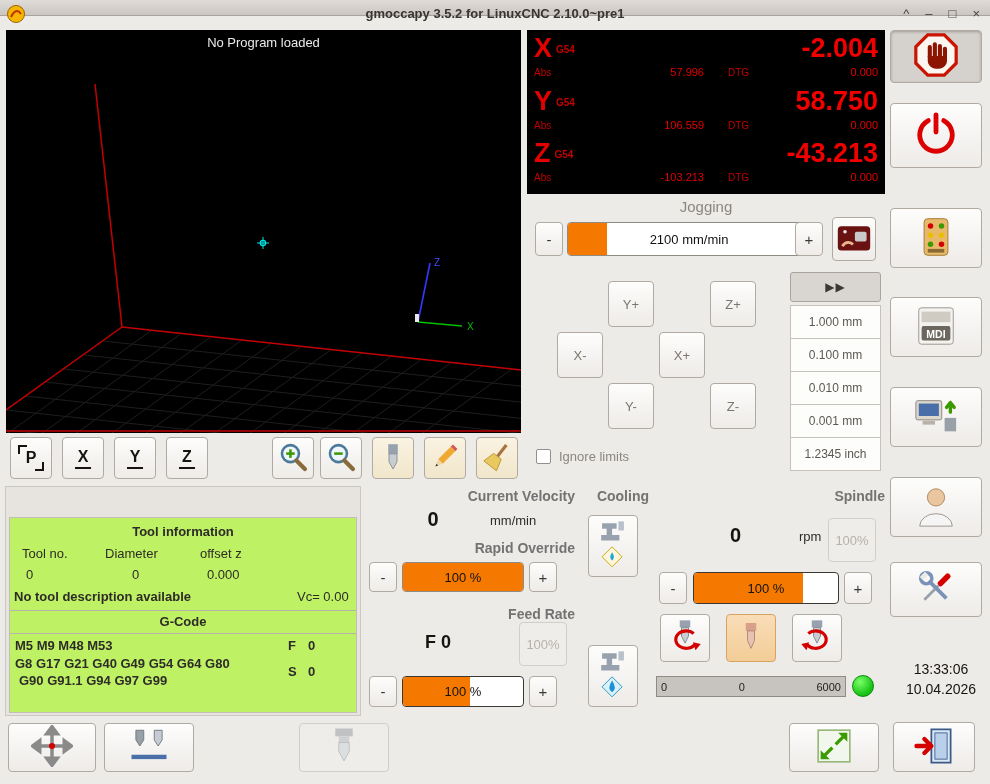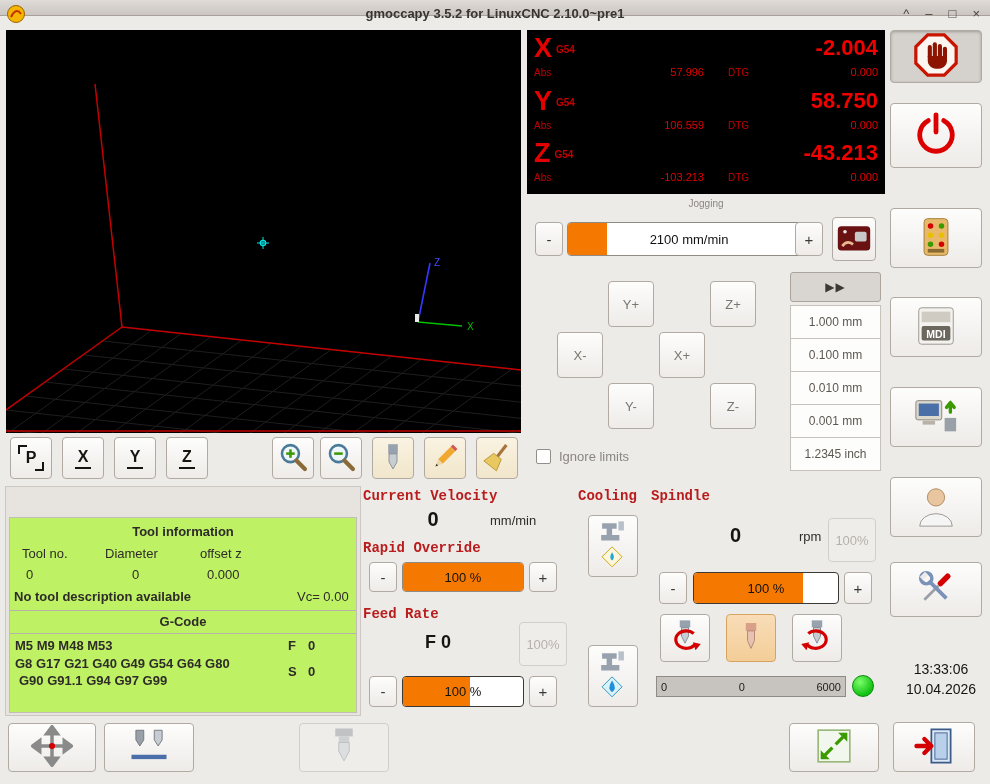--- a/index.html
+++ b/index.html
@@ -40,40 +40,40 @@
   .btn.warm  { background:linear-gradient(#f9ddb8,#f3cd97); border-color:#d7a45f; }
   .slider {
     position:absolute; background:#fff; border:1px solid #8f8a84; border-radius:4px; overflow:hidden;
   }
   .slider .fill { position:absolute; left:0; top:0; bottom:0; background:#f57900; }
   .slider .slabel {
     position:absolute; left:0; right:0; top:0; bottom:0;
     display:flex; align-items:center; justify-content:center;
     font-size:13px; color:#111; z-index:2;
   }
-  .paneltitle { position:absolute; left:0; right:0; text-align:left; font-weight:bold; font-size:14px; color:#b91c1c;font-family:Liberation Mono, monospace; }
-  .graytitle  { position:absolute; left:0; right:0; text-align:center; font-size:10px; color:#8b867f; }
+  .paneltitle { position:absolute; left:0; right:0; text-align:right; font-weight:bold; font-size:14px; color:#737373; }
+  .graytitle  { position:absolute; left:0; right:0; text-align:center; font-size:15px; color:#8b867f; }
   
   .preview { position:absolute; left:6px; top:30px; width:515px; height:403px; background:#000; }
   .preview-msg { position:absolute; left:0; right:0; top:5px; text-align:center; color:#eaeaea; font-size:13px; }
   
   .view-toolbar { position:absolute; left:6px; top:436px; width:515px; height:46px; }
   .vt-btn { top:1px; width:42px; height:42px; }
   .vt-letter { font-size:16px; font-weight:bold; color:#17140f; border-bottom:2px solid #17140f; padding:0 3px 1px; }
   .p-wrap { position:relative; width:26px; height:26px; display:flex; align-items:center; justify-content:center;
             font-size:16px; font-weight:bold; color:#17140f; }
   .p-wrap::before { content:""; position:absolute; left:0; top:0; width:7px; height:7px; border-left:2px solid #17140f; border-top:2px solid #17140f; }
   .p-wrap::after  { content:""; position:absolute; right:0; bottom:0; width:7px; height:7px; border-right:2px solid #17140f; border-bottom:2px solid #17140f; }
   
   .dro { position:absolute; left:527px; top:30px; width:358px; height:164px; background:#000; padding:3px 7px; }
   .dro-row { height:52.5px; }
   .dro-l1 { display:flex; height:32px; }
   .dro-letter { font-size:27px; font-weight:bold; color:#e30000; line-height:30px; }
   .dro-system { font-size:10px; font-weight:bold; color:#c30000; margin:11px 0 0 4px; }
-  .dro-value  { margin-left:auto; font-size:22px; font-weight:bold; color:#f20000; line-height:30px; }
+  .dro-value  { margin-left:auto; font-size:27px; font-weight:bold; color:#f20000; line-height:30px; }
   .dro-l2 { display:flex; align-items:baseline; font-size:10px; color:#c30000; margin-top:1px; }
   .dro-abs-label { width:48px; }
   .dro-abs-val { width:122px; text-align:right; font-size:11px; color:#e30000; }
   .dro-dtg-label { margin-left:24px; width:28px; }
   .dro-dtg-val { flex:1; text-align:right; font-size:11px; color:#e30000; }
   
   .jog-panel { position:absolute; left:527px; top:196px; width:358px; height:286px; }
   .jp-minus  { left:8px;  top:26px; width:28px; height:34px; font-size:15px; }
   .jp-slider { left:40px; top:26px; width:244px; height:34px; }
   .jp-plus   { left:268px; top:26px; width:28px; height:34px; font-size:15px; }
@@ -175,20 +175,21 @@
       <rect x="409" y="284" width="4" height="8" fill="#e8e8e8"></rect>
       <text x="428" y="236" font-size="10" fill="#4548ff">Z</text>
       <text x="461" y="300" font-size="10" fill="#00c000">X</text>
     </g>
     <g>
       <circle cx="257" cy="213" r="2.6" fill="none" stroke="#00e5e5" stroke-width="1.4"></circle>
       <line x1="251" y1="213" x2="263" y2="213" stroke="#00e5e5" stroke-width="1"></line>
       <line x1="257" y1="207" x2="257" y2="219" stroke="#00e5e5" stroke-width="1"></line>
     </g>
   </svg>
+  <div class="preview-msg">No Program loaded</div>
 </div>
 
 <div class="view-toolbar">
   <div class="btn vt-btn" style="left:4px">
     <span class="p-wrap">P</span>
   </div>
   <div class="btn vt-btn" style="left:56px">
     <span class="vt-letter">X</span>
   </div>
   <div class="btn vt-btn" style="left:108px">

